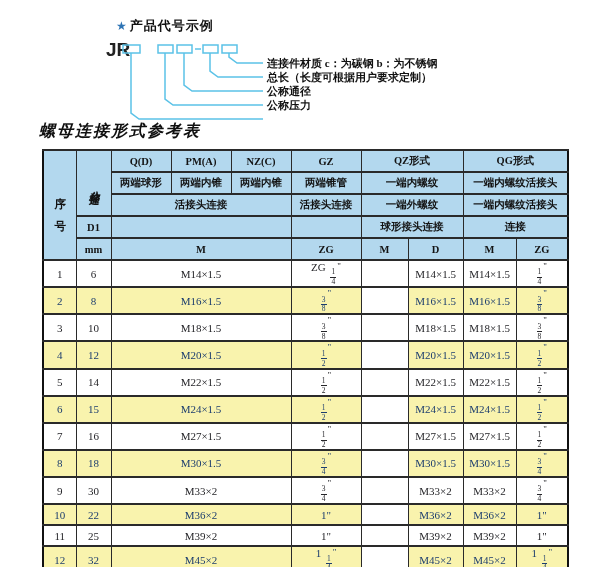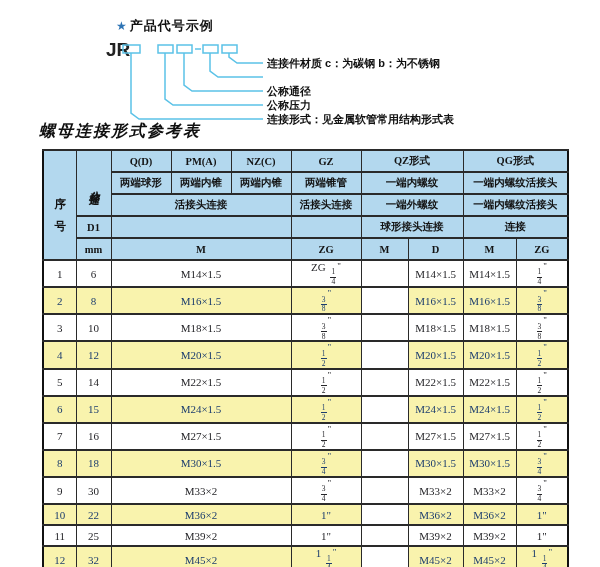--- a/index.html
+++ b/index.html
@@ -15,21 +15,21 @@
         font-family:"Liberation Serif","DejaVu Serif",serif;color:#222;}
 
   
   .diag-title{position:absolute;left:116px;top:17px;font-family:"Liberation Sans","DejaVu Sans",sans-serif;
               font-weight:bold;font-size:13px;color:#111;letter-spacing:1px;}
   .diag-title .star{color:var(--star);margin-right:2px;font-size:12px;}
   .code-prefix{position:absolute;left:106px;top:39px;font-family:"Liberation Sans","DejaVu Sans",sans-serif;
                font-weight:bold;font-size:19px;color:#222;}
   svg.leads{position:absolute;left:0;top:0;}
   .diag-label{position:absolute;left:267px;height:14px;line-height:14px;white-space:nowrap;
-              font-family:Liberation Sans, sans-serif;font-weight:bold;font-size:11px;color:#111;}
+              font-family:Liberation Serif, serif;font-weight:bold;font-size:11px;color:#111;}
 
   
   .table-title{position:absolute;left:39px;top:121px;margin:0;font-size:16px;font-weight:bold;
                font-style:italic;color:#101010;letter-spacing:2px;
                font-family:"Liberation Serif","DejaVu Serif",serif;}
 
   
   table.ref{position:absolute;left:42px;top:149px;width:527px;border-collapse:collapse;table-layout:fixed;
             font-family:"Liberation Serif","DejaVu Serif",serif;}
   table.ref{border:2px solid #111;}
@@ -70,23 +70,23 @@
       <rect x="222" y="45" width="15" height="8"></rect>
       <polyline points="229,53 229,57 237,63 263,63"></polyline>
       <polyline points="210,53 210,71 218,77 263,77"></polyline>
       <polyline points="184,53 184,85 192,91 263,91"></polyline>
       <polyline points="165,53 165,99 173,105 263,105"></polyline>
       <polyline points="131,53 131,113 139,119 263,119"></polyline>
     </g>
   </svg>
 
   <div class="diag-label" style="top:56px">连接件材质  c：为碳钢  b：为不锈钢</div>
+  <div class="diag-label" style="top:70px">总长（长度可根据用户要求定制）</div>
   <div class="diag-label" style="top:84px">公称通径</div>
   <div class="diag-label" style="top:98px">公称压力</div>
-  <div class="diag-label" style="top:112px">连接形式：见金属软管常用结构形式表</div>
 
   <h2 class="table-title">螺母连接形式参考表</h2>
 
   <table class="ref">
     <colgroup>
       <col style="width:33px">
         <col style="width:35px">
         <col style="width:60px">
         <col style="width:60px">
       <col style="width:60px">

